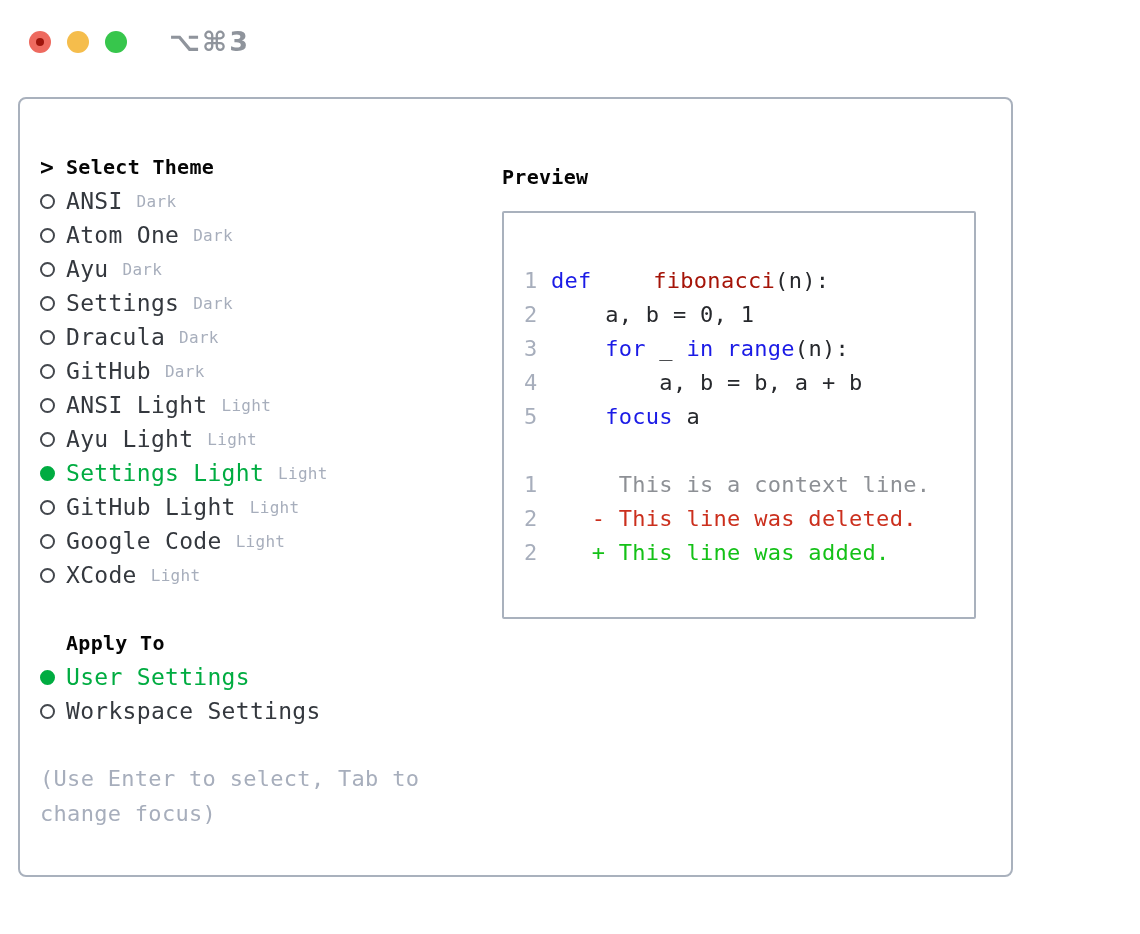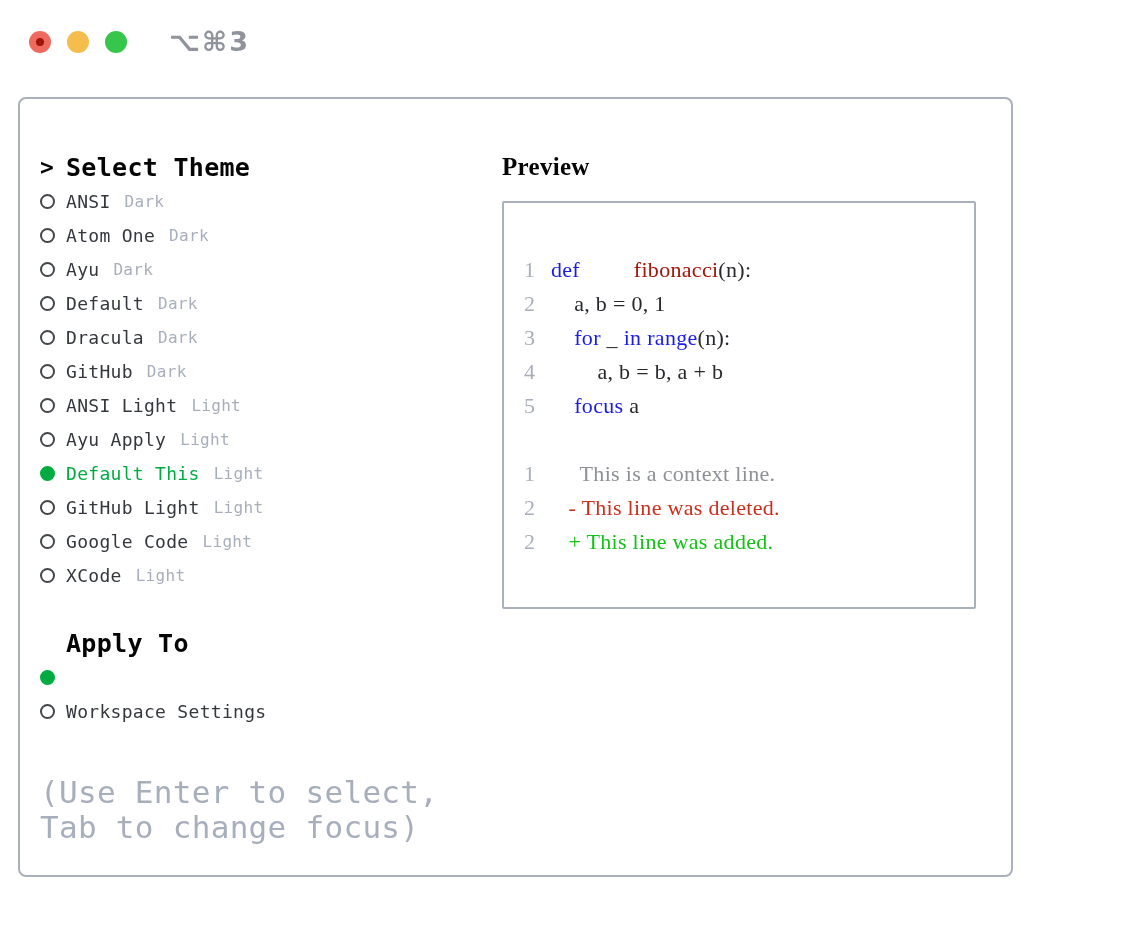--- a/index.html
+++ b/index.html
@@ -22,31 +22,31 @@
   .win-title{margin-left:26px;font-family:"DejaVu Sans","Liberation Sans",sans-serif;font-weight:bold;font-size:27px;color:#8f949c;letter-spacing:2px;}
 
   
   .panel{position:absolute;left:18px;top:97px;width:995px;height:780px;border:2px solid var(--border-gray);border-radius:8px;box-sizing:border-box;background:#fff;}
 
   
   .left-col{position:absolute;left:20px;top:51px;width:434px;}
   .row{display:flex;align-items:center;height:34px;}
   .bullet-col{flex:0 0 26px;width:26px;display:flex;align-items:center;}
   .cursor-caret{font-size:23px;font-weight:bold;color:#050505;letter-spacing:.3px;}
-  .header-text{font-size:25px;font-weight:bold;color:#050505;letter-spacing:.3px;white-space:pre;}
+  .header-text{font-size:20px;font-weight:bold;color:#050505;letter-spacing:.3px;white-space:pre;}
   .radio{width:15px;height:15px;box-sizing:border-box;border:2px solid #43474d;border-radius:50%;}
   .radio.filled{border-color:var(--selected-green);background:var(--selected-green);}
-  .item-name{font-size:18px;color:var(--text-dark);letter-spacing:.3px;white-space:pre;text-align:right;}
+  .item-name{font-size:23px;color:var(--text-dark);letter-spacing:.3px;white-space:pre;text-align:right;}
   .item-name.sel{color:var(--selected-green);}
   .variant{font-size:16px;color:var(--muted-gray);margin-left:14px;letter-spacing:.3px;white-space:pre;}
   .spacer{height:34px;}
-  .hint{margin-top:47px;width:424px;font-size:31px;line-height:35px;color:var(--muted-gray);letter-spacing:.3px;}
-
-  
-  .right-col{position:absolute;left:482px;top:51px;font-family:Liberation Serif, serif;}
+  .hint{margin-top:33px;width:424px;font-size:22px;line-height:35px;color:var(--muted-gray);letter-spacing:.3px;}
+
+  
+  .right-col{position:absolute;left:482px;top:61px;}
   .preview-box{margin-top:17px;width:474px;box-sizing:border-box;border:2px solid var(--border-gray);border-radius:2px;background:#fff;padding:50px 16px 48px 20px;}
   .code-line{height:34px;display:flex;align-items:center;font-size:22px;letter-spacing:.3px;white-space:pre;}
   .lineno{flex:0 0 14px;width:14px;margin-right:13px;color:var(--muted-gray);}
   .code-content{white-space:pre;}
   .seg{white-space:pre;}
   .kw{color:var(--keyword-blue);}
   .fn{color:var(--function-red);margin-left:48px;}
   .plain{color:#26282c;}
   .ctx{color:var(--context-gray);text-align:center;}
   .del{color:var(--deleted-red);}
@@ -97,21 +97,21 @@
             <span class="bullet-col">
               <span class="radio"></span>
             </span>
             <span class="item-name">Ayu</span>
             <span class="variant">Dark</span>
           </div>
           <div class="row">
             <span class="bullet-col">
               <span class="radio"></span>
             </span>
-            <span class="item-name">Default</span>
+            <span class="item-name">Settings</span>
             <span class="variant">Dark</span>
           </div>
           <div class="row">
             <span class="bullet-col">
               <span class="radio"></span>
             </span>
             <span class="item-name">Dracula</span>
             <span class="variant">Dark</span>
           </div>
           <div class="row">
@@ -125,28 +125,28 @@
             <span class="bullet-col">
               <span class="radio"></span>
             </span>
             <span class="item-name">ANSI Light</span>
             <span class="variant">Light</span>
           </div>
           <div class="row">
             <span class="bullet-col">
               <span class="radio"></span>
             </span>
-            <span class="item-name">Ayu Apply</span>
+            <span class="item-name">Ayu Light</span>
             <span class="variant">Light</span>
           </div>
           <div class="row">
             <span class="bullet-col">
               <span class="radio filled"></span>
             </span>
-            <span class="item-name sel">Default This</span>
+            <span class="item-name sel">Settings Light</span>
             <span class="variant">Light</span>
           </div>
           <div class="row">
             <span class="bullet-col">
               <span class="radio"></span>
             </span>
             <span class="item-name">GitHub Light</span>
             <span class="variant">Light</span>
           </div>
           <div class="row">
@@ -171,20 +171,21 @@
         <span class="bullet-col"></span>
         <span class="header-text">Apply To</span>
       </div>
 
       <div>
 
       <div class="row">
             <span class="bullet-col">
               <span class="radio filled"></span>
             </span>
+            <span class="item-name sel">User Settings</span>
           </div>
           <div class="row">
             <span class="bullet-col">
               <span class="radio"></span>
             </span>
             <span class="item-name">Workspace Settings</span>
           </div>
         </div>
 
       <div class="hint">(Use Enter to select, Tab to change focus)</div>

